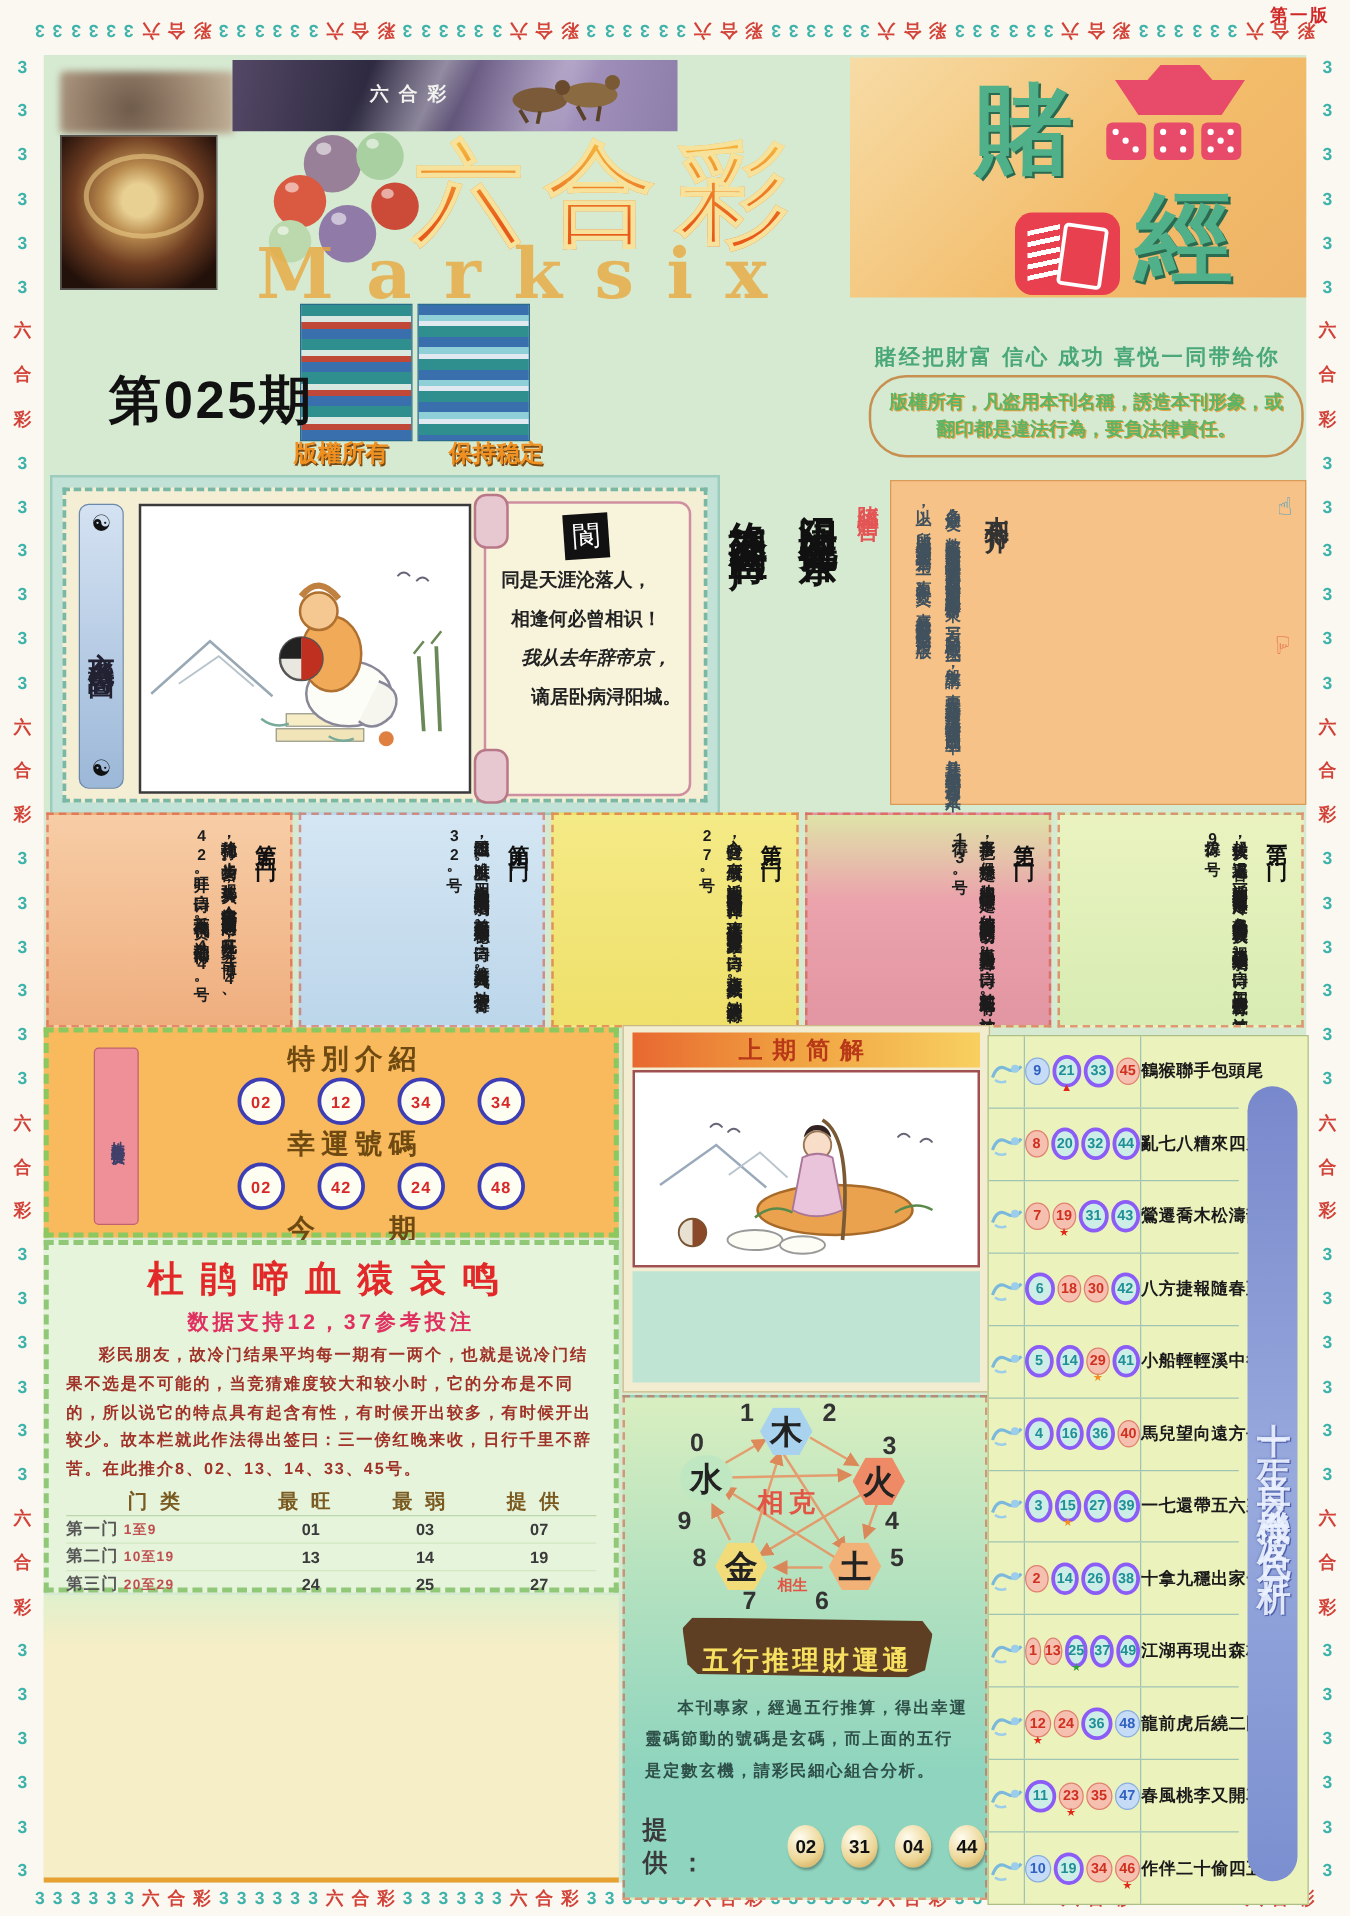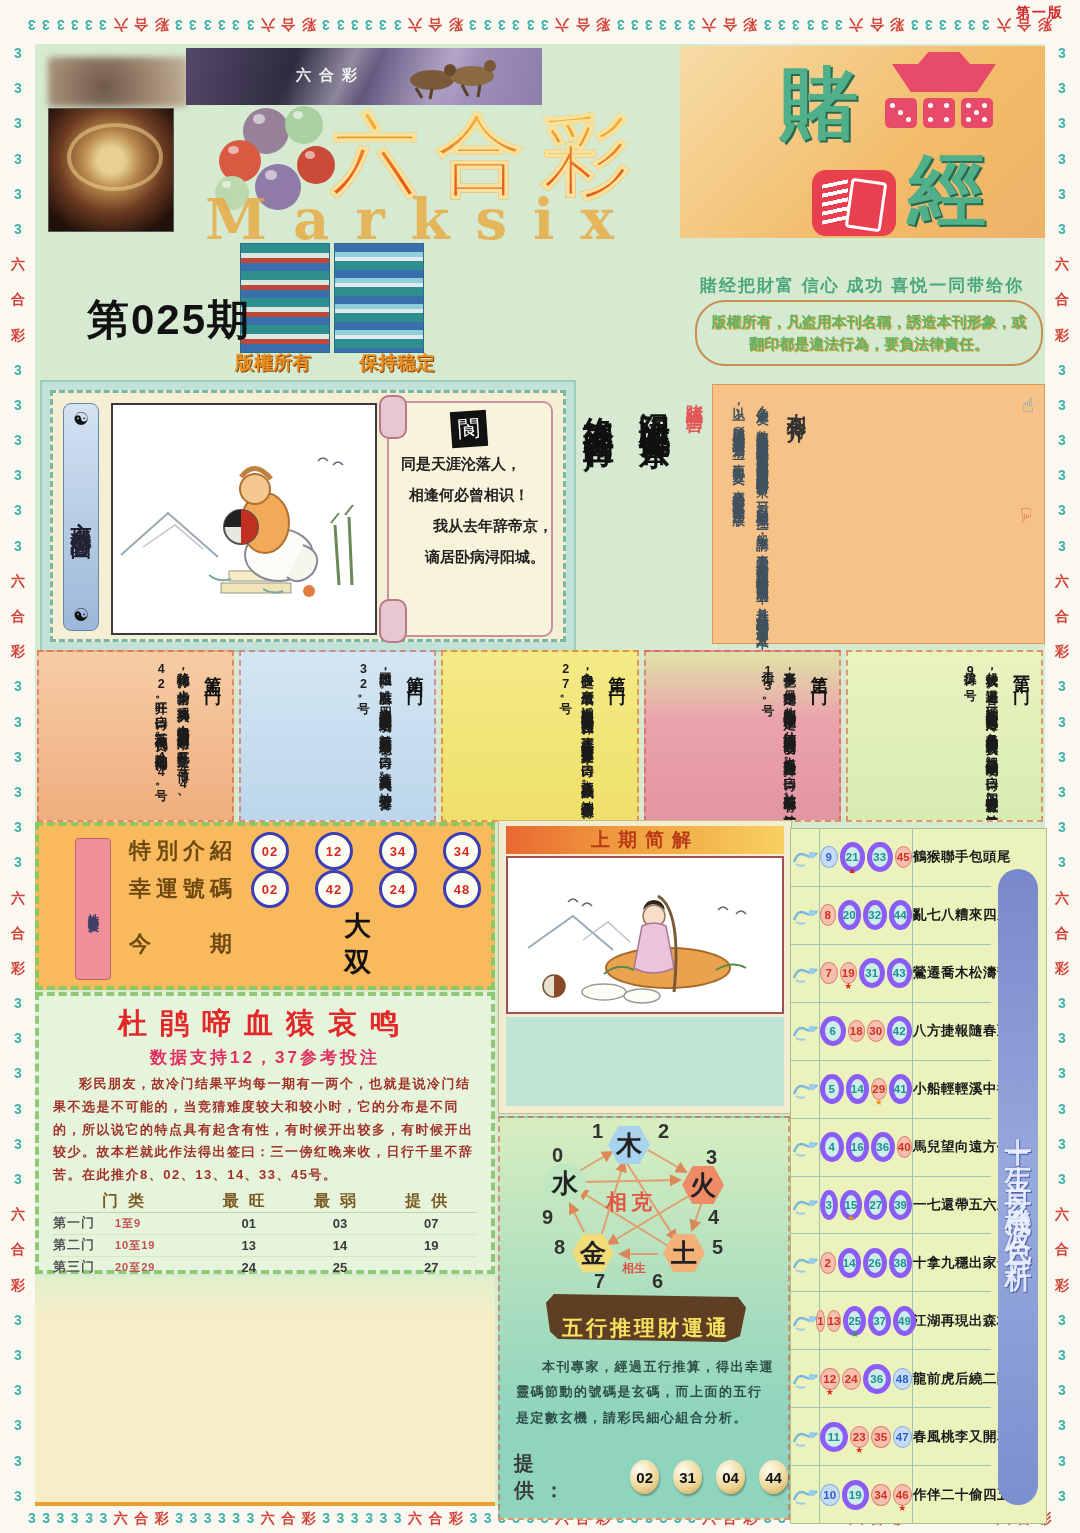--- a/index.html
+++ b/index.html
@@ -91,21 +91,21 @@
   .illu{position:absolute;left:58px;top:10px;width:262px;height:228px;background:#fff;border:2px solid #3a3a3a;}
   .scroll{position:absolute;left:334px;top:8px;width:162px;height:232px;background:#f8f4dc;
     border:2px solid #cf8fa0;border-radius:10px;}
   .scroll:before,.scroll:after{content:"";position:absolute;left:-10px;width:24px;height:40px;background:#e8c8d0;
     border:2px solid #b87888;border-radius:10px;}
   .scroll:before{top:-8px;} .scroll:after{bottom:-8px;}
   .seal{position:absolute;left:62px;top:8px;width:36px;height:36px;background:#111;color:#fff;font-size:22px;
     display:flex;align-items:center;justify-content:center;transform:rotate(-4deg);font-family:"DejaVu Serif",serif;}
   .poem-lines{position:absolute;left:8px;top:52px;width:146px;}
   .poem-lines div{font-size:15px;font-weight:bold;color:#222;margin-bottom:12px;white-space:nowrap;}
-  .pl1{margin-left:4px;} .pl2{margin-left:12px;} .pl3{margin-left:36px;} .pl4{margin-left:28px;margin-top:12px;}
+  .pl1{margin-left:4px;} .pl2{margin-left:12px;} .pl3{margin-left:20px;font-style:italic;} .pl4{margin-left:28px;margin-top:12px;}
 
   .vbig{position:absolute;writing-mode:vertical-rl;text-orientation:upright;font-weight:bold;color:#111;
     font-size:31px;letter-spacing:4px;line-height:1.1;}
   .v1{left:546px;top:348px;height:266px;}
   .v2{left:602px;top:344px;height:266px;}
   .vlabel{position:absolute;left:648px;top:346px;writing-mode:vertical-rl;text-orientation:upright;
     color:#e45555;font-size:17px;font-weight:bold;letter-spacing:4px;}
   .notebox{position:absolute;left:677px;top:340px;width:333px;height:260px;background:#f6c288;border:1px solid #d89c58;
     box-sizing:border-box;padding:12px 14px;}
   .note-inner{writing-mode:vertical-rl;height:100%;color:#41525e;}
@@ -129,21 +129,21 @@
   .door-pink{background:linear-gradient(180deg,#dfe3a8 0%,#eba3ac 40%,#e295a2 100%);}
   .door-green{background:linear-gradient(180deg,#eaf3c0,#d7ecb2);}
 
   
   .special{position:absolute;left:0;top:778px;width:460px;height:168px;background:#f8ba5c;
     border:4px dashed #8cc860;box-sizing:border-box;}
   .provider{position:absolute;left:36px;top:12px;width:34px;height:140px;background:#ef9098;border:1px solid #c06070;
     border-radius:4px;writing-mode:vertical-rl;text-orientation:upright;font-size:11px;font-weight:bold;color:#40406a;
     display:flex;align-items:center;justify-content:center;letter-spacing:1px;}
   .sp-rows{position:absolute;left:90px;top:6px;right:10px;bottom:6px;display:flex;flex-direction:column;justify-content:space-around;}
-  .sp-row{display:flex;align-items:center;}
+  .sp-row{display:flex;align-items:center;flex-direction:column;}
   .sp-label{width:150px;font-size:22px;font-weight:bold;color:#6e4a12;letter-spacing:5px;
     font-family:"DejaVu Serif","Liberation Serif",serif;}
   .sp-circles{display:flex;gap:26px;}
   .circle{width:32px;height:32px;border:3px solid #3d3db4;border-radius:50%;background:#fdfdf2;
     color:#d82828;font-weight:bold;font-size:13px;display:inline-flex;align-items:center;justify-content:center;letter-spacing:1px;}
   .sp-this{font-size:27px;font-weight:bold;color:#111;letter-spacing:48px;margin-left:78px;}
 
   
   .dove{position:absolute;left:0;top:948px;width:460px;height:282px;background:#e6f4dc;
     border:4px dashed #90c878;box-sizing:border-box;padding:6px 14px;}
@@ -152,21 +152,21 @@
   .dv-body{margin-top:4px;font-size:13px;font-weight:bold;color:#a03228;line-height:1.75;letter-spacing:1.5px;
     text-indent:2em;}
   .dv-table{margin-top:4px;width:100%;}
   .dvt-head,.dvt-row{display:grid;grid-template-columns:150px 1fr 1fr 1fr;align-items:center;}
   .dvt-head{color:#7a5a20;font-size:16px;font-weight:bold;letter-spacing:10px;
     font-family:"DejaVu Serif","Liberation Serif",serif;border-bottom:1px solid #bcd8a8;}
   .dvt-head span{text-align:center;}
   .dvt-row{font-size:13px;font-weight:bold;color:#3a3a3a;height:21px;border-bottom:1px solid #d2e8c2;}
   .dvt-row .c{text-align:center;}
   .dvt-door{color:#555;letter-spacing:1px;}
-  .dvt-range{color:#c05050;font-size:11px;margin-left:20px;}
+  .dvt-range{color:#c05050;font-size:11px;margin-left:4px;}
 
   .emptybox{position:absolute;left:0;top:1232px;width:460px;height:226px;
     background:linear-gradient(180deg,#dff0cc,#f6eec6 18%);border-bottom:4px solid #e8a030;}
 
   
   .lastissue{position:absolute;left:463px;top:776px;width:292px;height:292px;background:#f2ecd0;border:1px solid #c8b888;}
   .li-head{position:absolute;left:7px;top:5px;right:7px;height:28px;
     background:linear-gradient(90deg,#e86830,#f0a040 45%,#f8d060);display:flex;align-items:center;justify-content:center;
     color:#b83818;font-size:19px;font-weight:bold;letter-spacing:8px;font-family:"DejaVu Serif","Liberation Serif",serif;}
   .li-img{position:absolute;left:7px;top:35px;right:7px;height:158px;background:#fff;border:2px solid #a05050;box-sizing:border-box;}
@@ -202,21 +202,21 @@
 
   
   .zodiac{position:absolute;left:755px;top:784px;width:255px;height:694px;background:#ecf2bc;border:1px solid #aebf86;}
   .z-grid{position:absolute;left:0;top:0;width:200px;height:100%;display:flex;flex-direction:column;}
   .z-row{flex:1;display:flex;align-items:center;border-bottom:1px solid #9fc4b4;}
   .z-row:last-child{border-bottom:none;}
   .z-icon{width:36px;height:100%;display:flex;align-items:center;justify-content:center;border-right:1px solid #9fc4b4;}
   .z-nums{width:92px;display:flex;gap:2px;justify-content:center;border-right:1px solid #9fc4b4;height:100%;align-items:center;}
   .z-ball{position:relative;width:20px;height:20px;border-radius:50%;display:flex;align-items:center;justify-content:center;
     font-size:11.5px;font-weight:bold;}
-  .zc-teal{background:#cdeee6;color:#1f8f98;border:5px solid #8b5cf6;}
+  .zc-teal{background:#cdeee6;color:#1f8f98;border:3px solid #8b5cf6;}
   .zc-red{background:#f6c0b0;color:#d03020;border:1px solid #e08070;}
   .zc-blue{background:#c6dcf6;color:#3060c0;border:1px solid #88aede;}
   .z-mark{position:absolute;left:50%;top:19px;transform:translateX(-50%);font-size:9px;font-style:normal;line-height:1;}
   .z-phrase{flex:1;font-size:13.5px;font-weight:bold;color:#1a1a1a;letter-spacing:.5px;text-align:center;
     font-family:"DejaVu Serif","Liberation Serif",serif;white-space:nowrap;}
   .z-banner{position:absolute;right:8px;top:40px;width:40px;height:636px;border-radius:20px;
     background:linear-gradient(180deg,#7888cc,#98aadd 50%,#7b8fd0);display:flex;align-items:center;justify-content:center;}
   .z-banner span{writing-mode:vertical-rl;text-orientation:upright;font-size:27px;font-weight:bold;letter-spacing:14px;
     color:rgba(235,242,255,.92);text-shadow:0 0 2px #5868b0,1px 1px 0 #4a5aa8;
     font-family:"DejaVu Serif","Liberation Serif",serif;}

